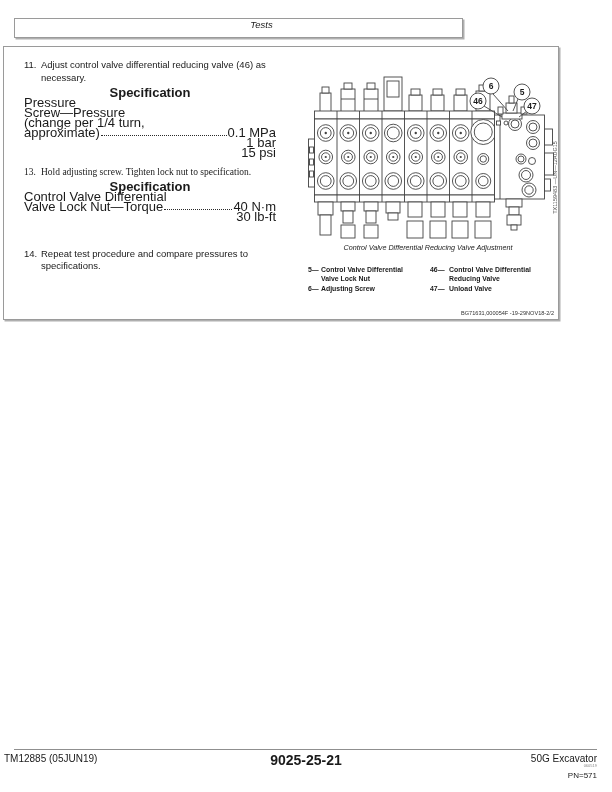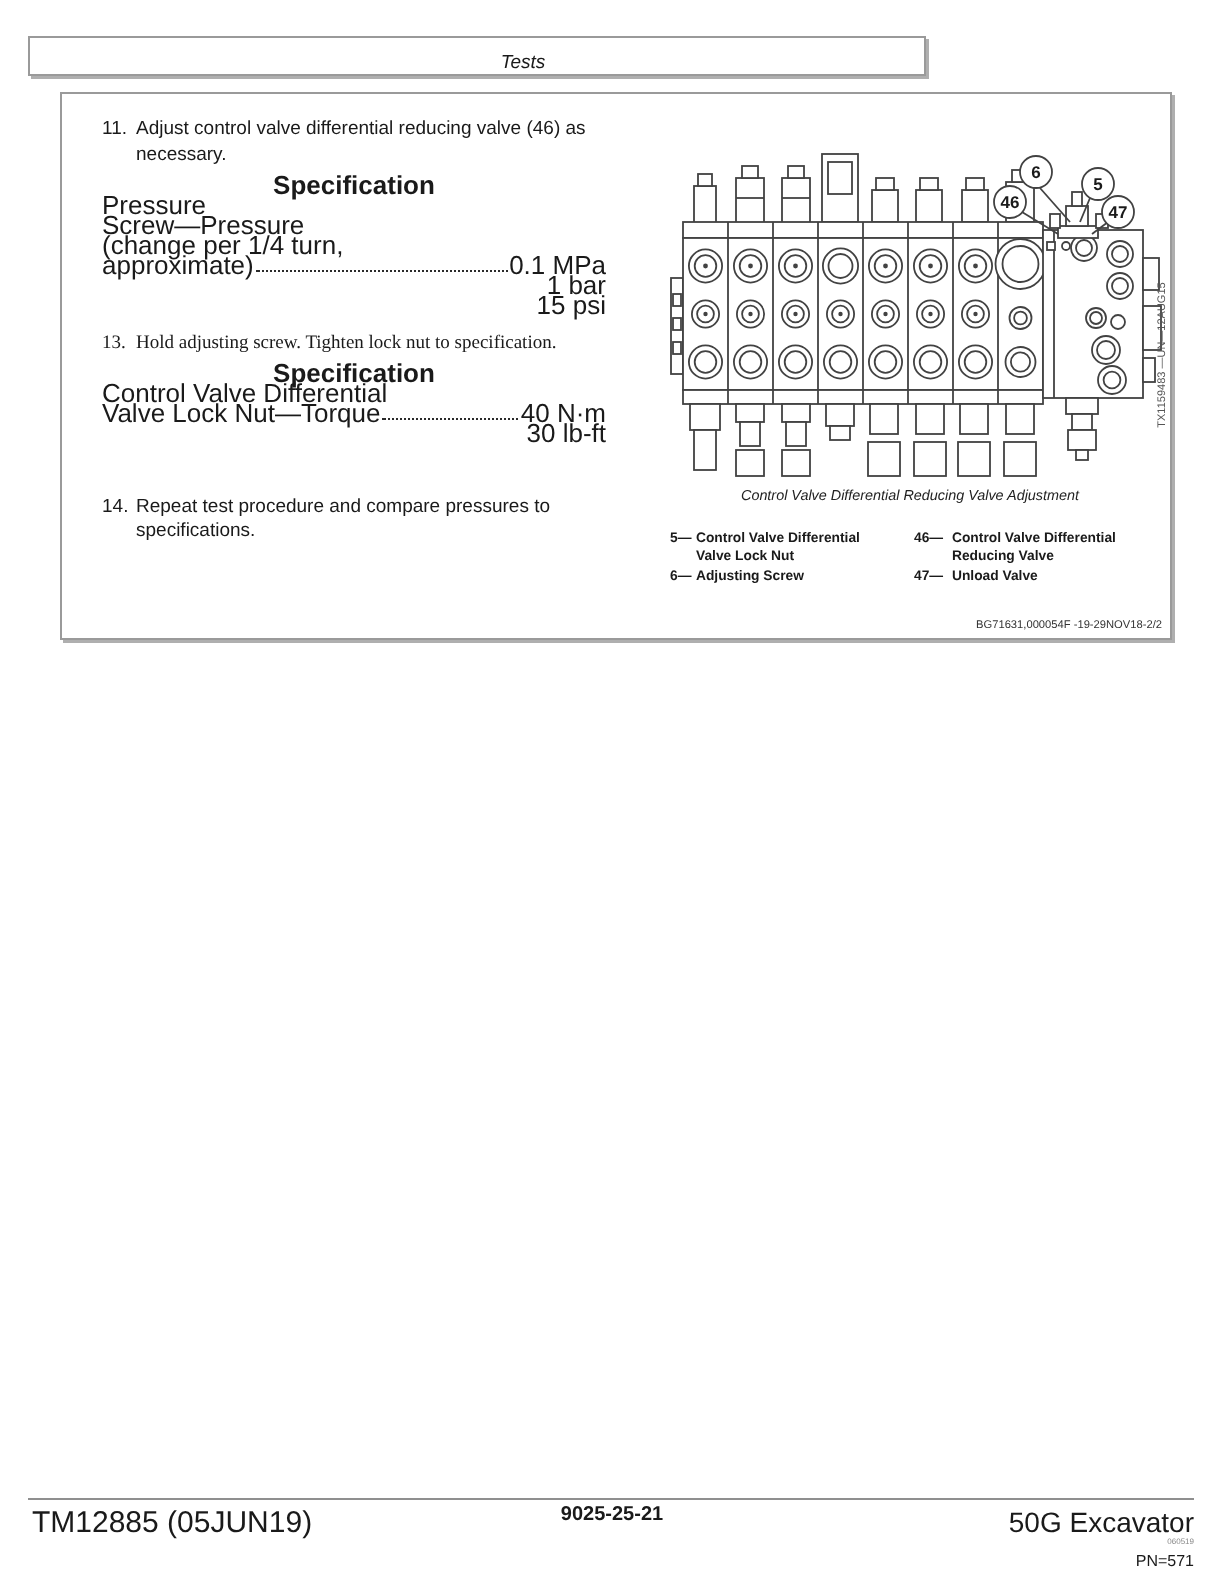--- a/index.html
+++ b/index.html
@@ -6,23 +6,23 @@
   html,body { background:#fff; }
   .page {
     position:relative; width:612px; height:792px; background:#fff;
     font-family:"Liberation Sans", sans-serif; color:#1a1a1a; overflow:hidden;
   }
   .frame {
     position:absolute; background:#fff;
     border:1px solid #9a9a9a; box-shadow:1.5px 1.5px 0 rgba(110,110,110,.55);
   }
   .header-box { left:14px; top:18px; width:449px; height:20px;
-    display:flex; align-items:flex-end; justify-content:center;padding-left:46px; }
+    display:flex; align-items:flex-start; justify-content:center;padding-left:46px; }
   .header-title { font-style:italic; font-size:9.5px; }
-  .content-box { left:30px; top:46px; width:556px; height:274px; }
+  .content-box { left:3px; top:46px; width:556px; height:274px; }
 
   
   .textcol { position:absolute; left:20px; top:12px; width:284px; }
   .step { display:flex; font-size:9.5px; line-height:12.6px; margin-bottom:4px; }
   .step .num { width:17px; flex:0 0 17px; }
   .step .stxt { flex:1; }
   .spec { width:252px; font-size:13px; line-height:10px; }
   .spec-title { font-weight:bold; text-align:center; }
   .spec-row { display:flex; }
   .spec-row .dots { flex:1; border-bottom:1.2px dotted #2a2a2a; margin:0 1px 2px 1px; }
@@ -47,24 +47,24 @@
   .legend-col { position:absolute; top:0; }
   .legend-col1 { left:8px; width:122px; }
   .legend-col2 { left:130px; width:134px; }
   .legend-item { display:flex; font-size:6.9px; font-weight:bold; line-height:9px; margin-bottom:1px; }
   .legend-col1 .lnum { flex:0 0 13px; }
   .legend-col2 .lnum { flex:0 0 19px; }
   .image-code { position:absolute; right:4px; bottom:3px; font-size:5.6px; color:#333; }
 
   
   .footer-rule { position:absolute; left:14px; top:749px; width:583px; height:1px; background:#8f8f8f; }
-  .footer-left { position:absolute; left:16px; top:753px; font-size:15px; }
-  .footer-center { position:absolute; left:0; top:752px; width:612px; text-align:center; font-size:10px; font-weight:bold; }
+  .footer-left { position:absolute; left:4px; top:753px; font-size:10px; }
+  .footer-center { position:absolute; left:0; top:752px; width:612px; text-align:center; font-size:14px; font-weight:bold; }
   .footer-right { position:absolute; right:15px; top:753px; text-align:right; }
-  .footer-model { font-size:14px; }
+  .footer-model { font-size:10px; }
   .footer-tiny { font-size:4px; color:#888; line-height:4px; }
   .footer-pn { font-size:8px; margin-top:3px; }
 
   svg .ln { stroke:#424242; fill:#fff; stroke-width:0.9; }
   svg .filldot { fill:#424242; stroke:none; }
   svg .callout-txt { font-family:"Liberation Sans",sans-serif; font-size:8.5px; font-weight:bold; fill:#1a1a1a; }
 </style>
 </head>
 <body>
 

